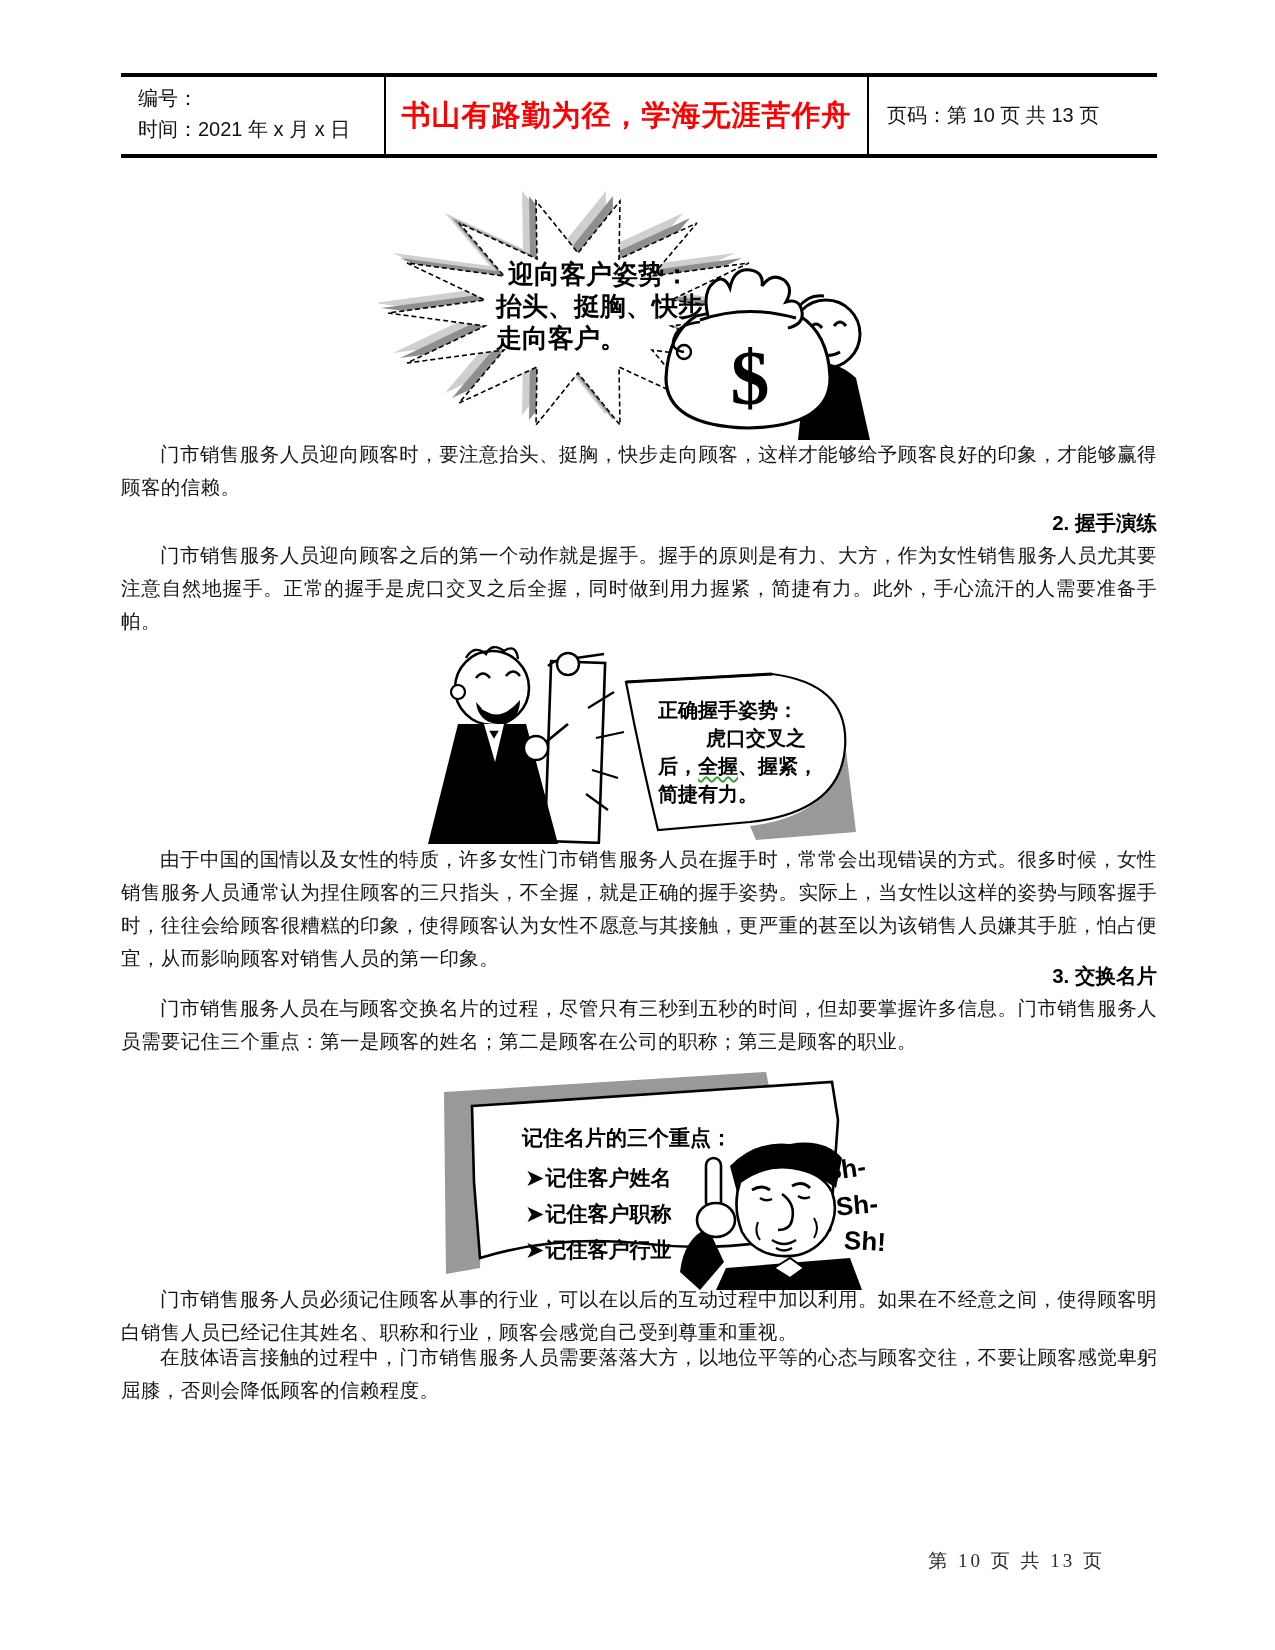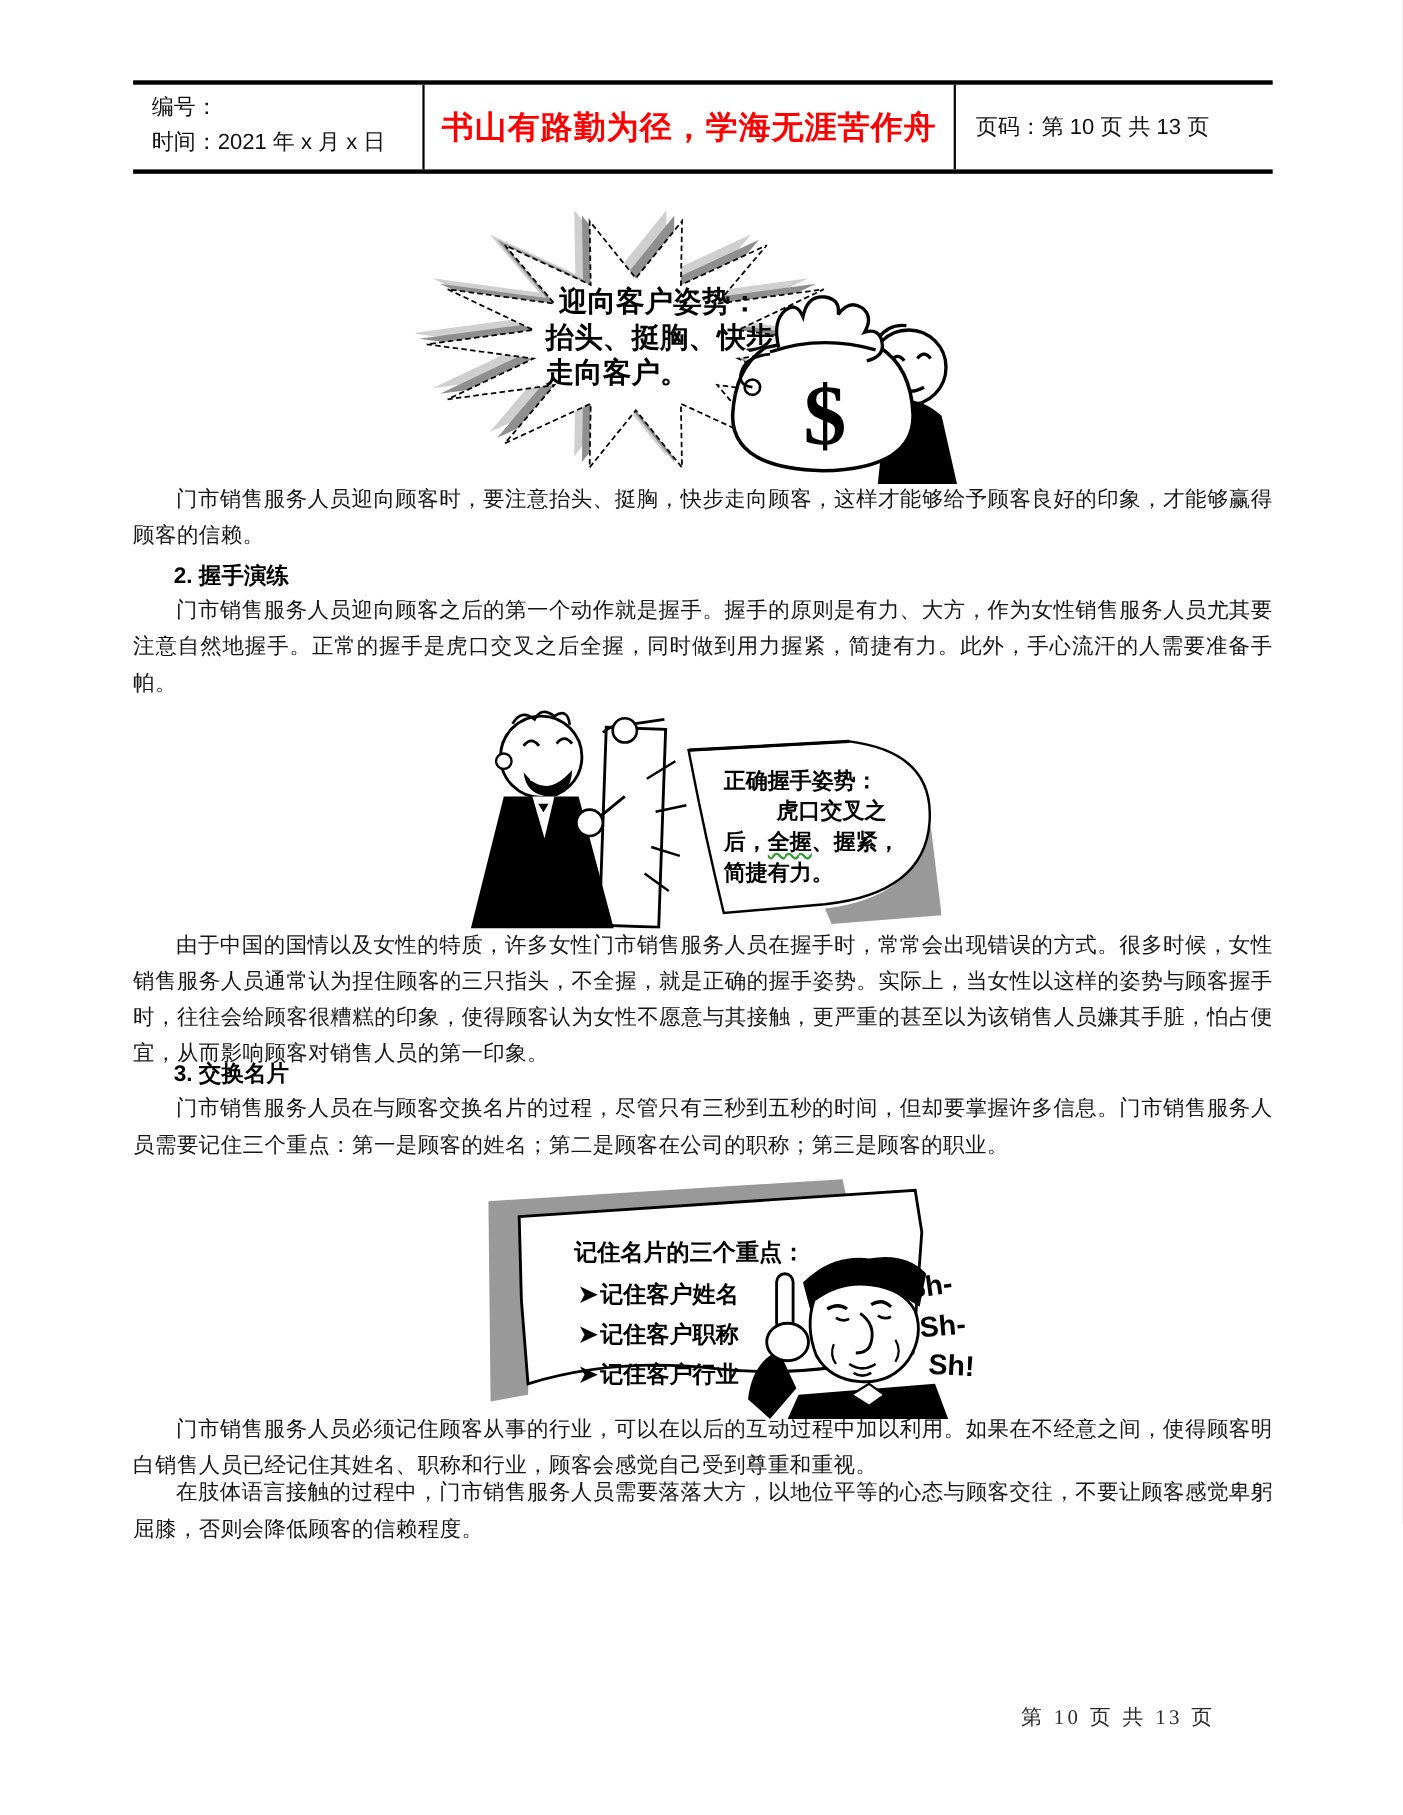--- a/index.html
+++ b/index.html
@@ -37,20 +37,21 @@
 
   
   .para {
     left:121px; width:1036px; font-size:19.5px; line-height:33px;
     text-align:justify; text-indent:2em; letter-spacing:0.4px; color:#161616;
   }
   .heading {
     left:121px; width:1036px; padding-left:37px; box-sizing:border-box;
     font-family:"Liberation Sans", sans-serif; font-weight:bold; font-size:20.5px;
     color:#000;
+    text-align:right;
   }
 
   
   .illu { overflow:visible; }
   .illu svg { position:absolute; left:0; top:0; }
   .burst-text {
     position:absolute; left:108px; top:70px; width:240px;
     font-family:"Liberation Sans", sans-serif; font-weight:bold;
     font-size:26px; line-height:32px; color:#000;margin-left:10px;
   }

